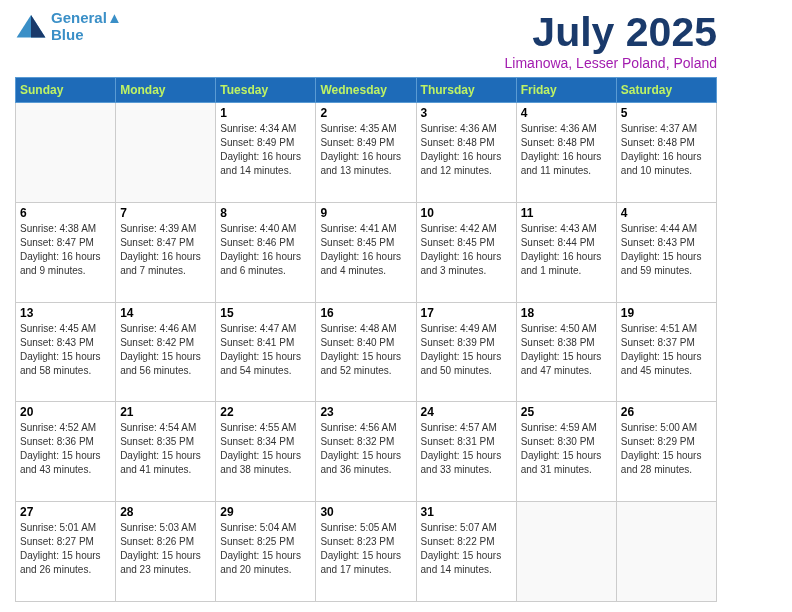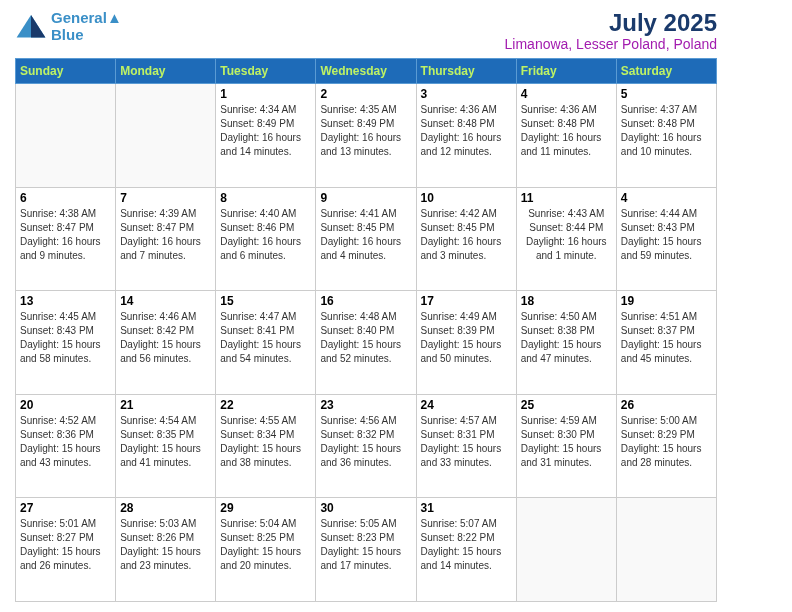--- a/index.html
+++ b/index.html
@@ -38,21 +38,21 @@
       color: #3a8fc7;
     }
     .logo-icon {
       width: 32px;
       height: 28px;
     }
     .title-block {
       text-align: right;
     }
     .main-title {
-      font-size: 24px;
+      font-size: 41px;
       font-weight: bold;
       color: #1a3a6b;
       line-height: 1.1;
     }
     .subtitle {
       font-size: 14px;
       color: #a21caf;
     }
     .calendar {
       flex: 1;
@@ -199,21 +199,21 @@
           </td>
           <td>
             <span class="day-num">10</span>
             <div class="day-info" style="white-space: pre-line;">Sunrise: 4:42 AM
 Sunset: 8:45 PM
 Daylight: 16 hours
 and 3 minutes.</div>
           </td>
           <td>
             <span class="day-num">11</span>
-            <div class="day-info" style="white-space: pre-line; text-align: center;">Sunrise: 4:43 AM
+            <div class="day-info" style="white-space: pre-line;">Sunrise: 4:43 AM
 Sunset: 8:44 PM
 Daylight: 16 hours
 and 1 minute.</div>
           </td>
           <td>
             <span class="day-num">4</span>
             <div class="day-info" style="white-space: pre-line;">Sunrise: 4:44 AM
 Sunset: 8:43 PM
 Daylight: 15 hours
 and 59 minutes.</div>

